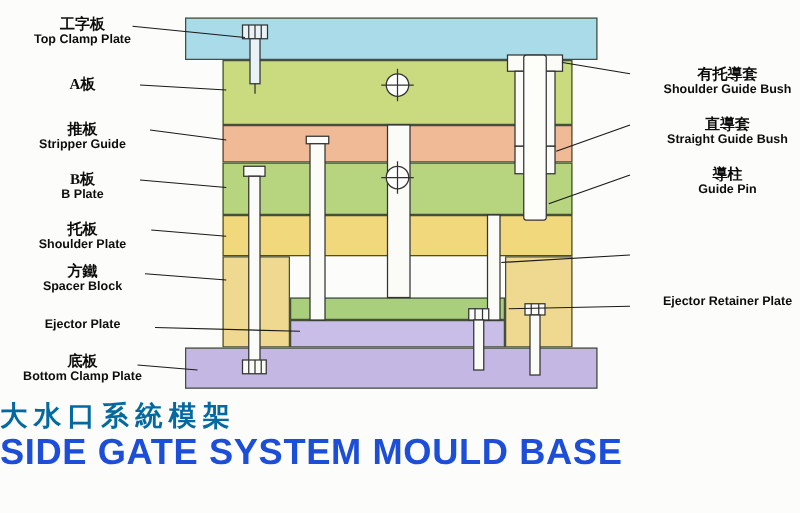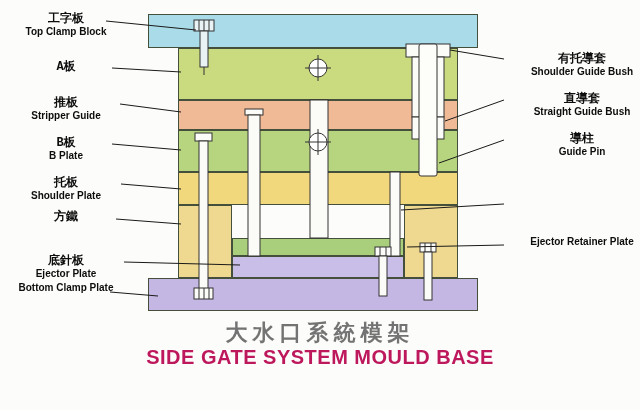--- a/index.html
+++ b/index.html
@@ -14,30 +14,30 @@
   .p-support    { left:178px; top:172px; width:280px; height:33px; background:#f2d87d; }
   .p-spacer-l   { left:178px; top:205px; width:54px;  height:73px; background:#efd88f; }
   .p-spacer-r   { left:404px; top:205px; width:54px;  height:73px; background:#efd88f; }
   .p-retainer   { left:232px; top:238px; width:172px; height:18px; background:#a9cf7c; }
   .p-ejector    { left:232px; top:256px; width:172px; height:22px; background:#c9bee7; }
   .p-botclamp   { left:148px; top:278px; width:330px; height:33px; background:#c4b7e3; }
 
   .overlay { position:absolute; left:0; top:0; pointer-events:none; }
 
   .label { position:absolute; color:#0d0d0d; line-height:1.2; }
-  .label .zh { font-size:12px; font-weight:bold; font-family:Liberation Mono, monospace; }
+  .label .zh { font-size:12px; font-weight:bold; font-family:Liberation Serif, serif; }
   .label .en { font-size:10px; font-weight:bold; }
   .label-left  { width:128px; left:2px;  text-align:center; }
   .label-right { width:132px; left:480px; text-align:center;margin-left:36px; }
 
-  .title-zh { position:absolute; left:0; width:100%; top:318px; text-align:center;
-              font-size:22px; font-weight:bold; letter-spacing:5px; color:#737373;
+  .title-zh { position:absolute; left:0; width:100%; top:318px; text-align:left;
+              font-size:22px; font-weight:bold; letter-spacing:5px; color:#0369a1;
               font-family:"DejaVu Sans", sans-serif; }
-  .title-en { position:absolute; left:0; width:100%; top:346px; text-align:center;
-              font-size:20px; font-weight:bold; letter-spacing:0.5px; color:#be185d; }
+  .title-en { position:absolute; left:0; width:100%; top:346px; text-align:left;
+              font-size:29px; font-weight:bold; letter-spacing:0.5px; color:#1d4ed8; }
 </style>
 </head>
 <body>
 
 <div class="canvas">
 
   <div class="diagram">
     <div class="plate p-topclamp"></div>
     <div class="plate p-aplate"></div>
     <div class="plate p-stripper"></div>
@@ -131,45 +131,46 @@
       <line x1="450" y1="50" x2="504" y2="59"></line>
       <line x1="445" y1="121" x2="504" y2="100"></line>
       <line x1="439" y1="163" x2="504" y2="140"></line>
       <line x1="401" y1="210" x2="504" y2="204"></line>
       <line x1="407" y1="247" x2="504" y2="245"></line>
     </g>
   </svg>
 
   <div class="label label-left" style="top:12px">
     <div class="zh">工字板</div>
-    <div class="en">Top Clamp Block</div>
+    <div class="en">Top Clamp Plate</div>
   </div>
   <div class="label label-left" style="top:60px">
     <div class="zh">A板</div>
   </div>
   <div class="label label-left" style="top:96px">
     <div class="zh">推板</div>
     <div class="en">Stripper Guide</div>
   </div>
   <div class="label label-left" style="top:136px">
     <div class="zh">B板</div>
     <div class="en">B Plate</div>
   </div>
   <div class="label label-left" style="top:176px">
     <div class="zh">托板</div>
     <div class="en">Shoulder Plate</div>
   </div>
   <div class="label label-left" style="top:210px">
     <div class="zh">方鐵</div>
+    <div class="en">Spacer Block</div>
   </div>
   <div class="label label-left" style="top:254px">
-    <div class="zh">底針板</div>
     <div class="en">Ejector Plate</div>
   </div>
   <div class="label label-left" style="top:282px">
+    <div class="zh">底板</div>
     <div class="en">Bottom Clamp Plate</div>
   </div>
 
   <div class="label label-right" style="top:52px">
     <div class="zh">有托導套</div>
     <div class="en">Shoulder Guide Bush</div>
   </div>
   <div class="label label-right" style="top:92px">
     <div class="zh">直導套</div>
     <div class="en">Straight Guide Bush</div>

